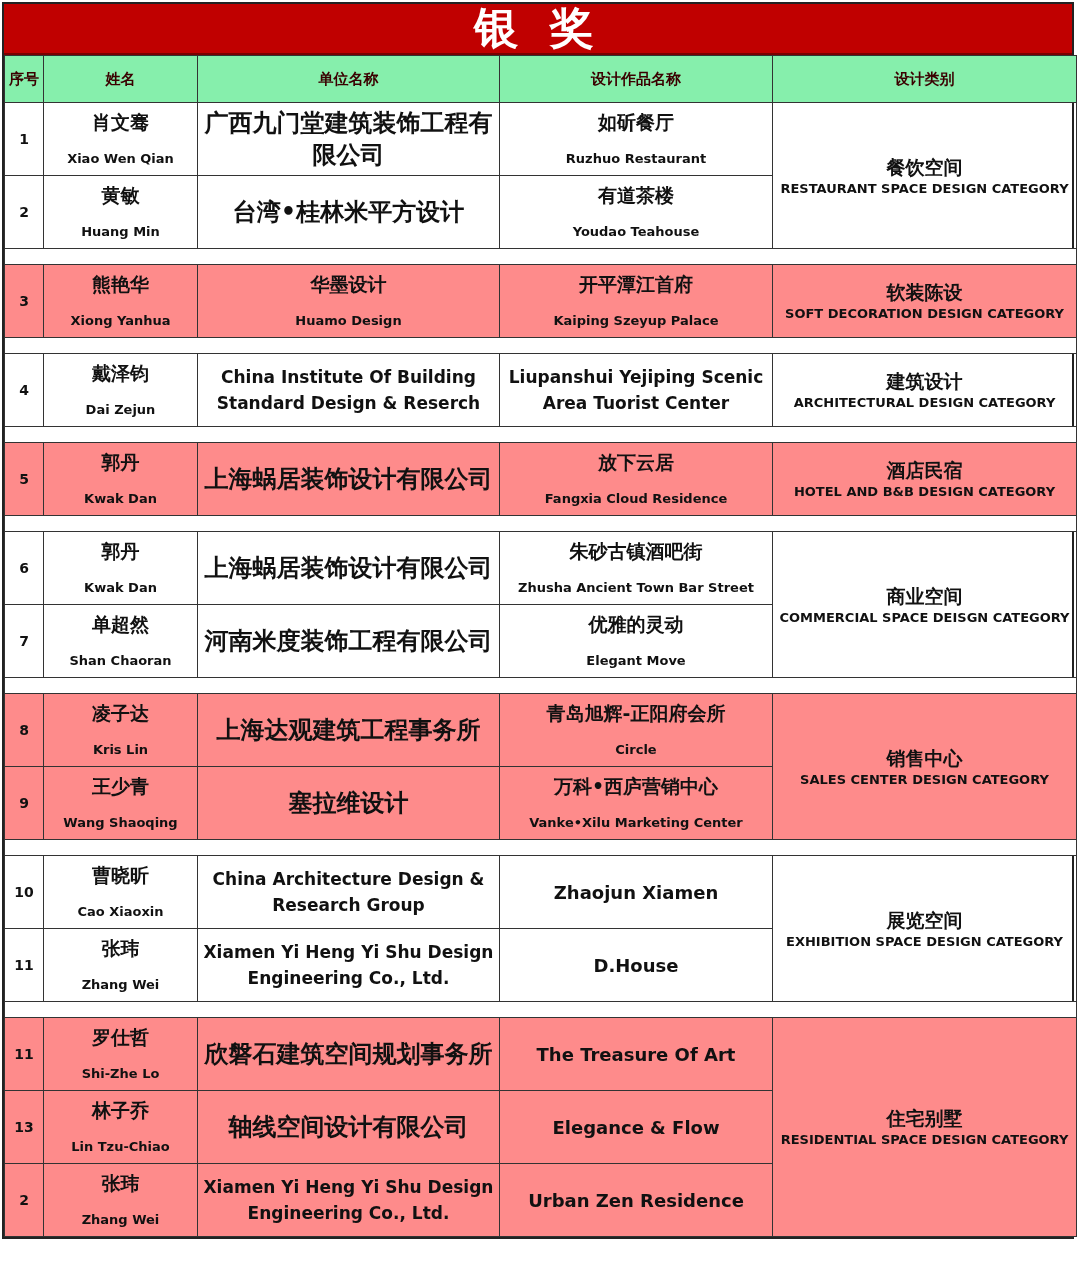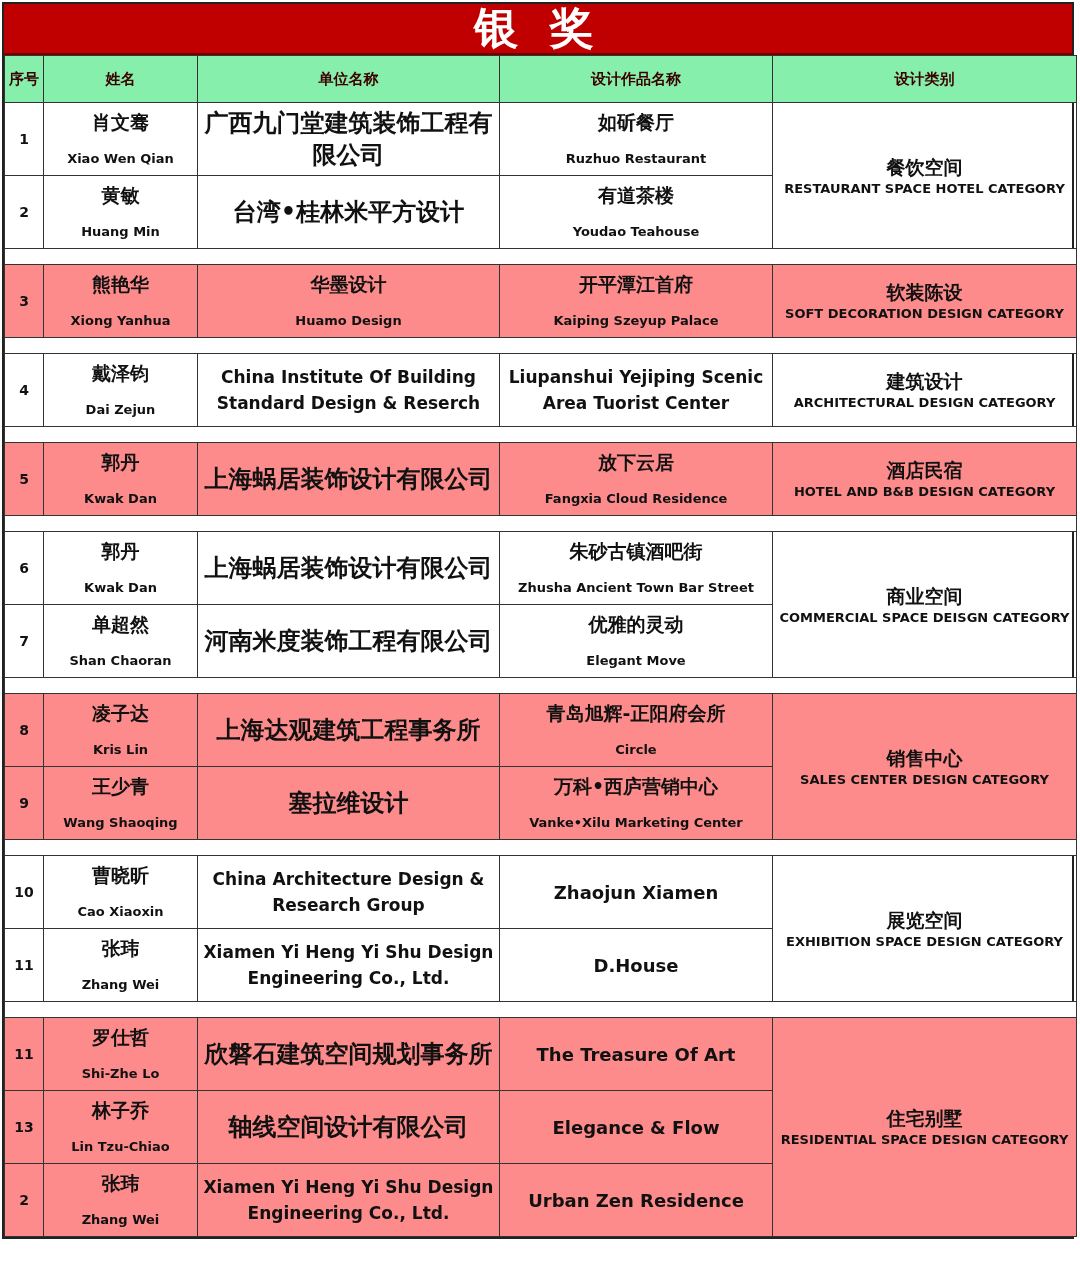--- a/index.html
+++ b/index.html
@@ -52,21 +52,21 @@
             <span class="cn">肖文骞</span>
             <span class="en">Xiao Wen Qian</span>
           </td>
       <td class="org-cn">广西九门堂建筑装饰工程有限公司</td>
       <td>
             <span class="cn">如斫餐厅</span>
             <span class="en">Ruzhuo Restaurant</span>
           </td>
       <td rowspan="2">
             <span class="cat-cn">餐饮空间</span>
-            <span class="cat-en">RESTAURANT SPACE HOTEL CATEGORY</span>
+            <span class="cat-en">RESTAURANT SPACE DESIGN CATEGORY</span>
           </td>
     </tr>
     <tr class="r">
       <td class="num">2</td>
       <td>
             <span class="cn">黄敏</span>
             <span class="en">Huang Min</span>
           </td>
       <td class="org-cn">台湾•桂林米平方设计</td>
       <td>

